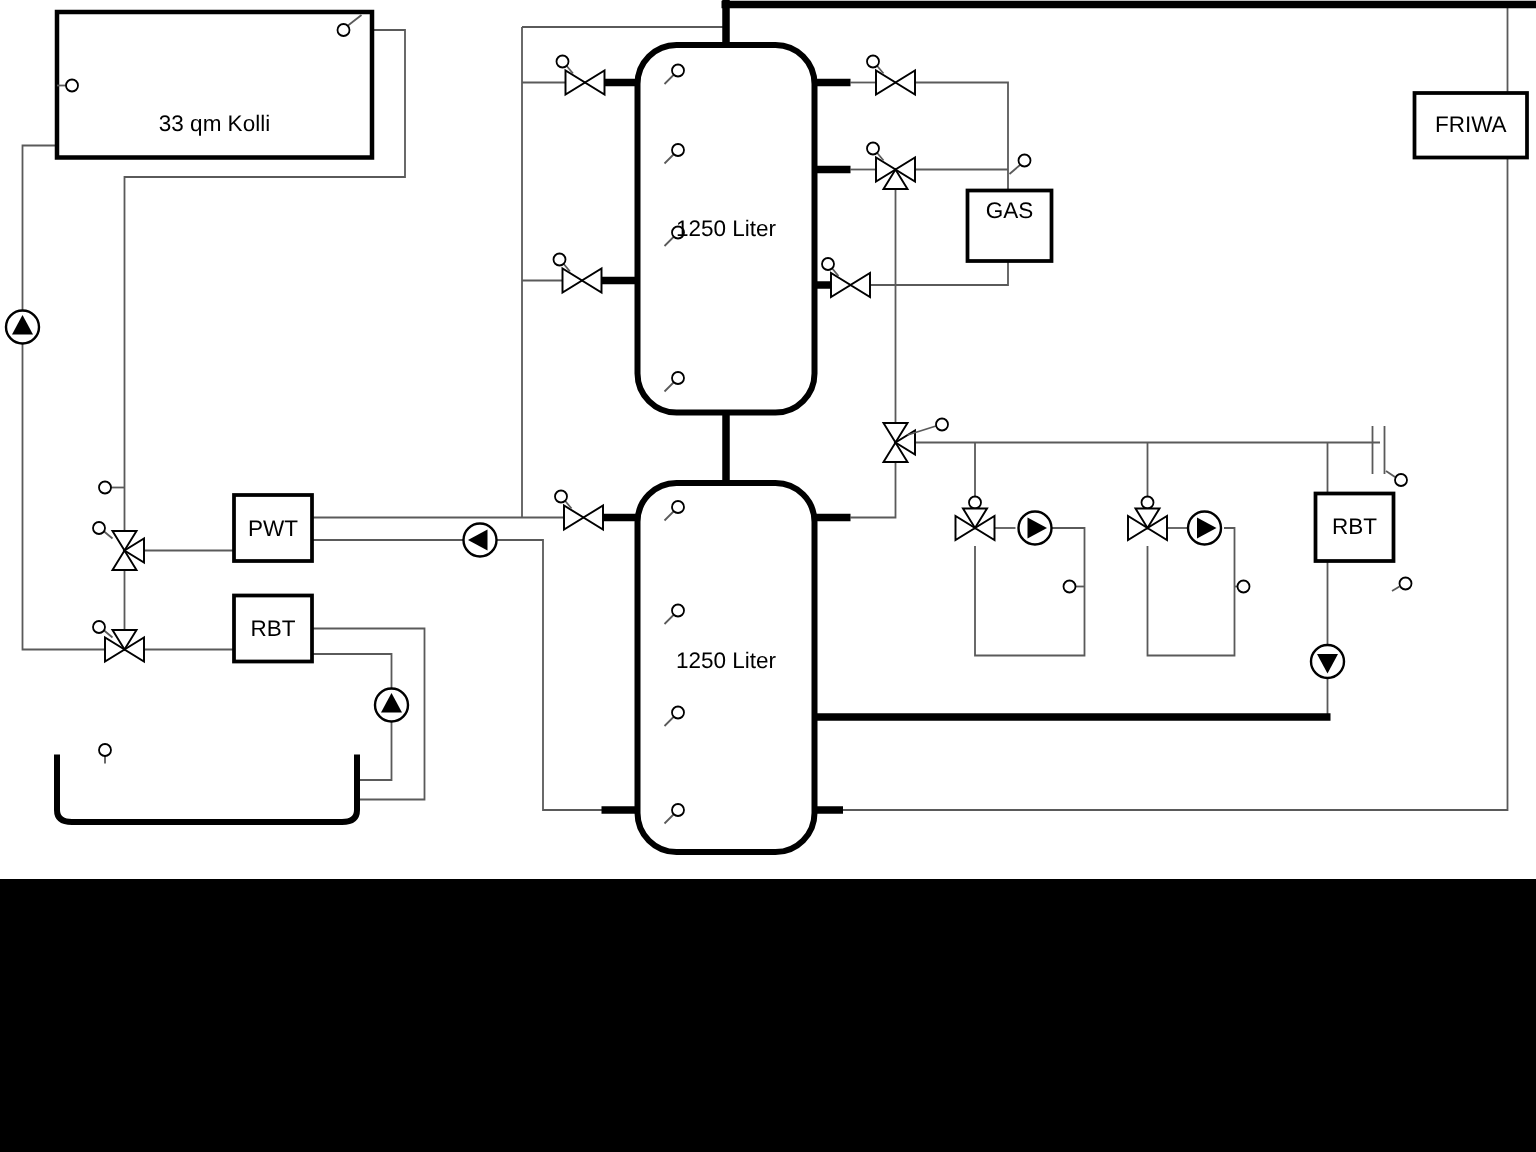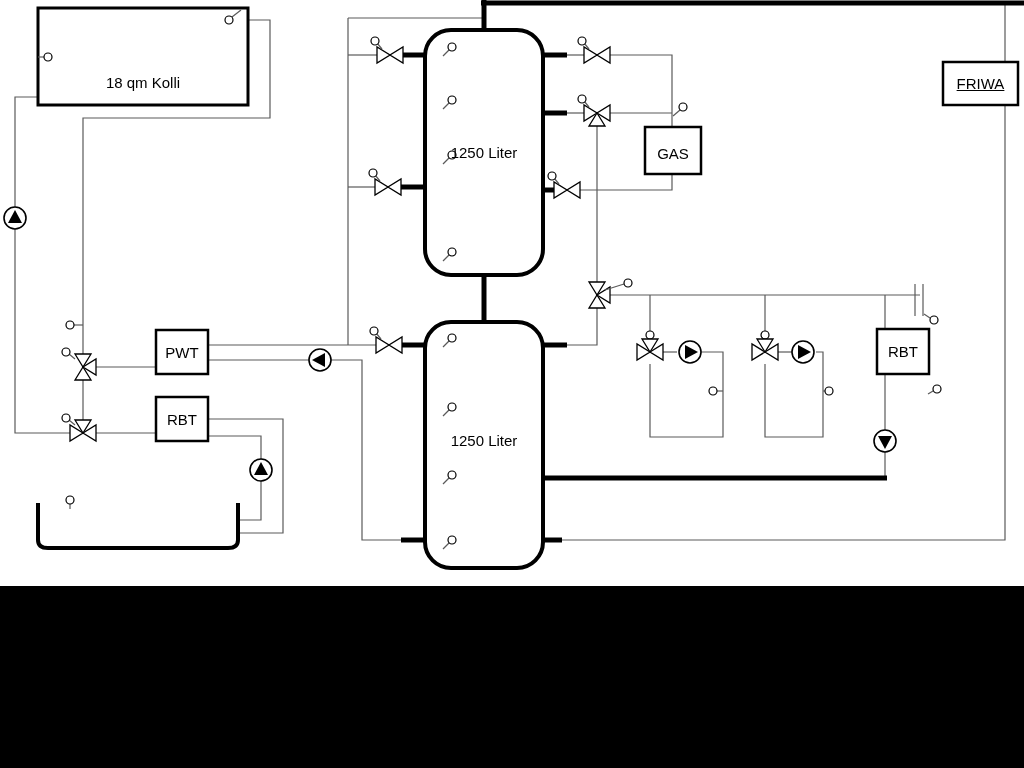--- a/index.html
+++ b/index.html
@@ -256,29 +256,29 @@
   <g>
     <line class="stem" x1="930" y1="318" x2="924" y2="314"></line>
         <circle class="sens" cx="934" cy="320" r="4"></circle>
   </g>
   <g>
     <line class="stem" x1="933" y1="391" x2="928" y2="394"></line>
         <circle class="sens" cx="937" cy="389" r="4"></circle>
   </g>
 </svg>
 
-<div class="lbl" style="left:38px;top:68px;width:210px;height:28px;">18 qm Kolli</div>
+<div class="lbl" style="left:38px;top:68px;width:210px;height:28px;">33 qm Kolli</div>
 
 <div class="lbl" style="left:425px;top:140px;width:118px;height:24px;">1250 Liter</div>
 
 <div class="lbl" style="left:425px;top:428px;width:118px;height:24px;">1250 Liter</div>
 
-<div class="lbl" style="left:645px;top:130px;width:56px;height:47px;">GAS</div>
-
-<div class="lbl" style="left:943px;top:62px;width:75px;height:43px;text-decoration:underline;">FRIWA</div>
+<div class="lbl" style="left:645px;top:117px;width:56px;height:47px;">GAS</div>
+
+<div class="lbl" style="left:943px;top:62px;width:75px;height:43px;">FRIWA</div>
 
 <div class="lbl" style="left:156px;top:330px;width:52px;height:44px;text-align:center;">PWT</div>
 
 <div class="lbl" style="left:156px;top:397px;width:52px;height:44px;">RBT</div>
 
 <div class="lbl" style="left:877px;top:329px;width:52px;height:45px;">RBT</div>
 
 
 <div class="bottom-mask"></div>
 

